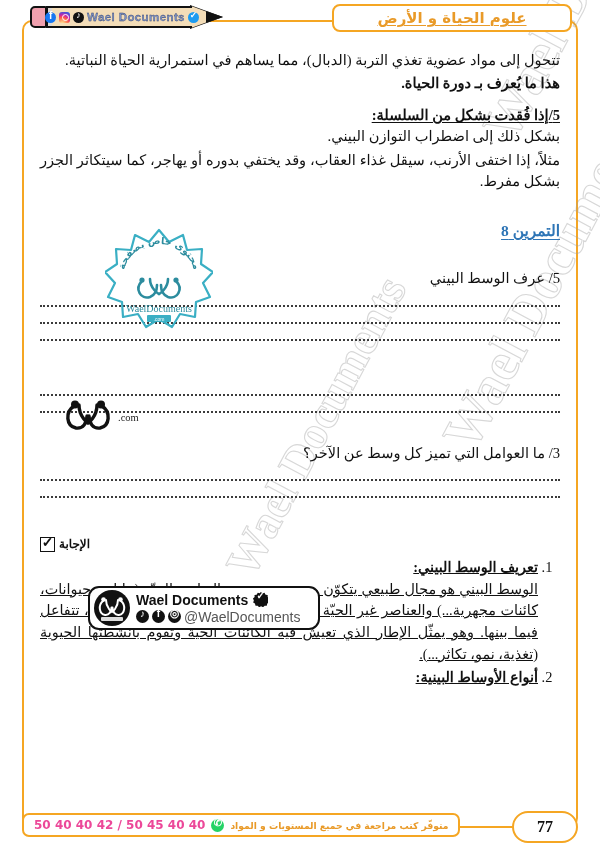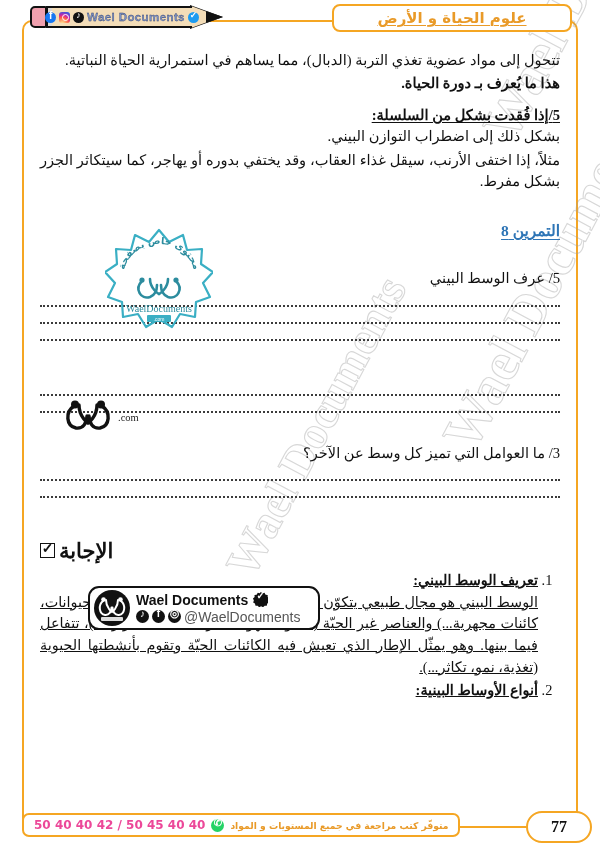--- a/index.html
+++ b/index.html
@@ -234,21 +234,21 @@
   }
 
   
   .answer-head {
     display: flex;
     flex-direction: row-reverse;
     justify-content: flex-start;
     align-items: center;
     gap: 4px;
     font-weight: bold;
-    font-size: 21px;
+    font-size: 12px;
   }
   .chk {
     width: 15px; height: 15px;
     border: 1.8px solid #111;
     box-sizing: border-box;
     position: relative;
     flex: 0 0 auto;
   }
   .chk::after {
     content: "✓";
@@ -438,21 +438,21 @@
   .footer-phone {
     font-family: "DejaVu Sans", "Liberation Sans", sans-serif;
     font-size: 12px;
     font-weight: bold;
     color: #ec4899;
     white-space: nowrap;
     direction: ltr;
   }
   .page-num-box {
     position: absolute;
-    right: 8px;
+    right: 22px;
     top: 1px;
     width: 62px;
     height: 28px;
     border: 2.5px solid #F5A623;
     border-radius: 16px;
     background: #fff;
     display: flex;
     align-items: center;
     justify-content: center;
   }

